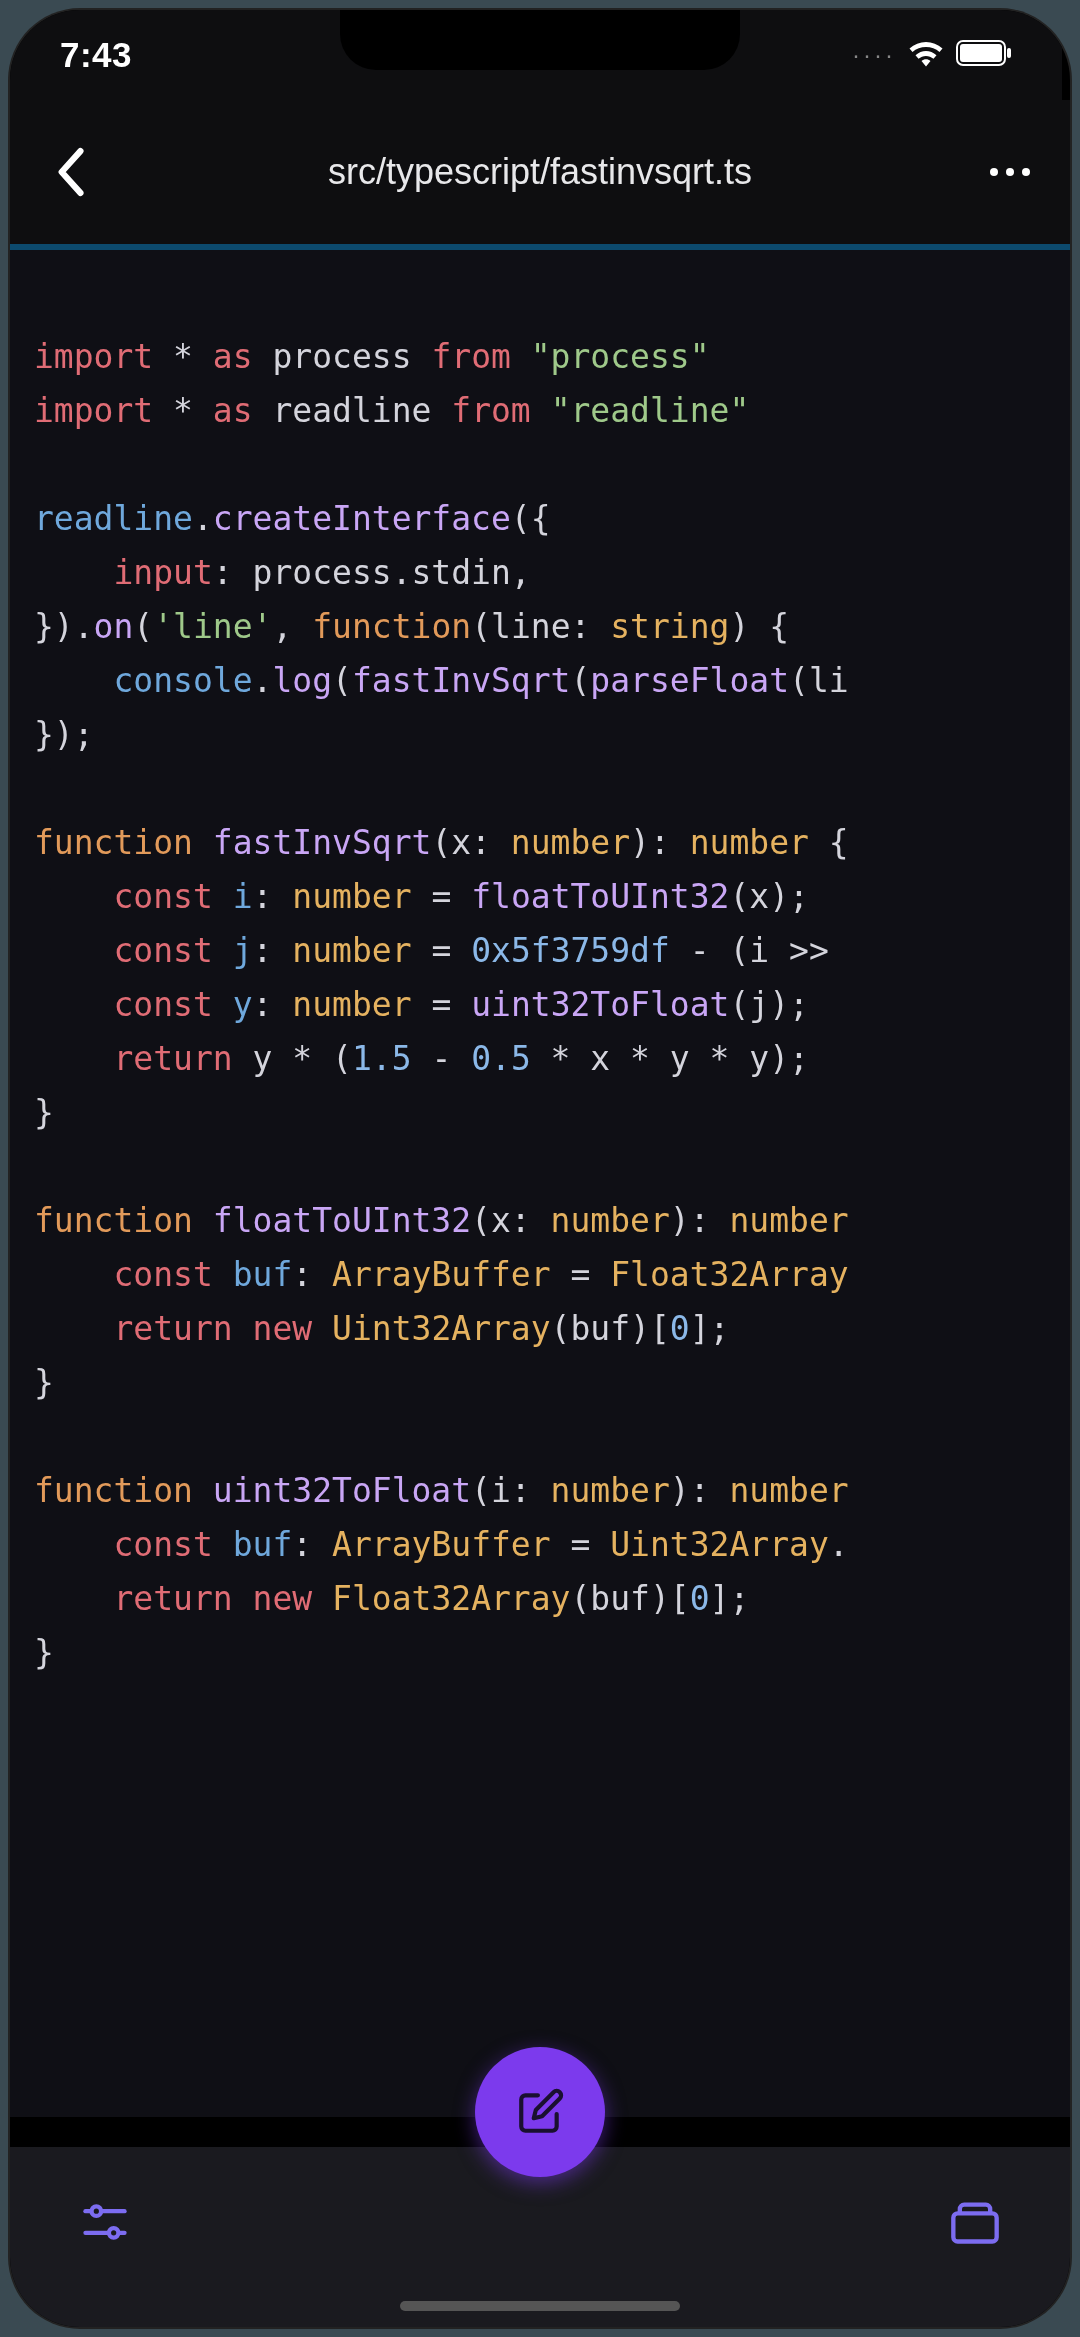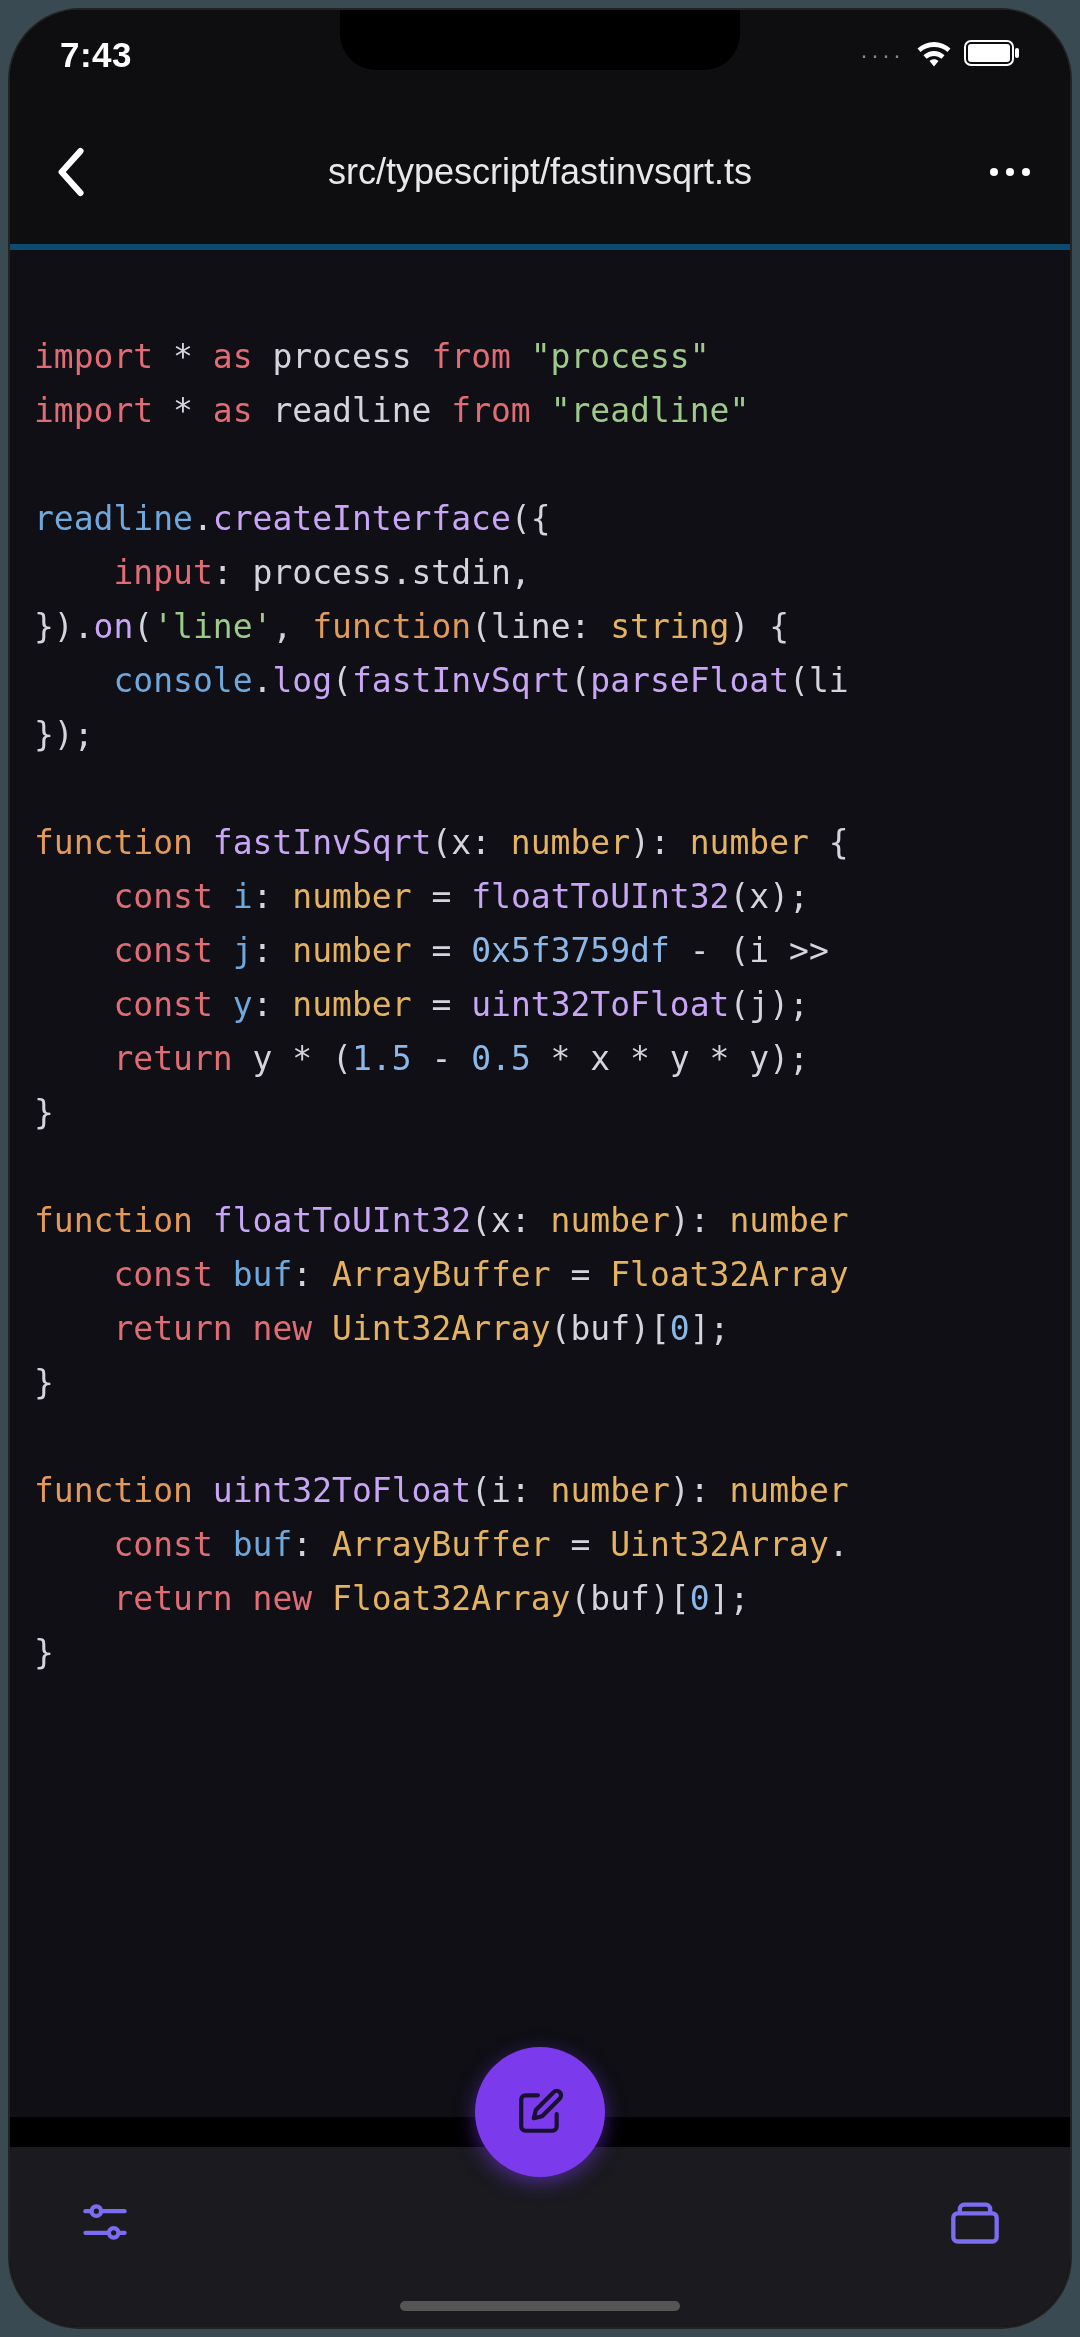--- a/index.html
+++ b/index.html
@@ -30,21 +30,21 @@
     height: 60px;
     background: #000;
     border-bottom-left-radius: 36px;
     border-bottom-right-radius: 36px;
     z-index: 100;
   }
   .status-bar {
     position: absolute;
     top: 0;
     left: 0;
-    right: 0;
+    right: 8px;
     height: 90px;
     display: flex;
     align-items: center;
     justify-content: space-between;
     padding: 0 50px;
     color: #fff;
     z-index: 50;
     background:#0e0e10;
     text-align:right;
   }

